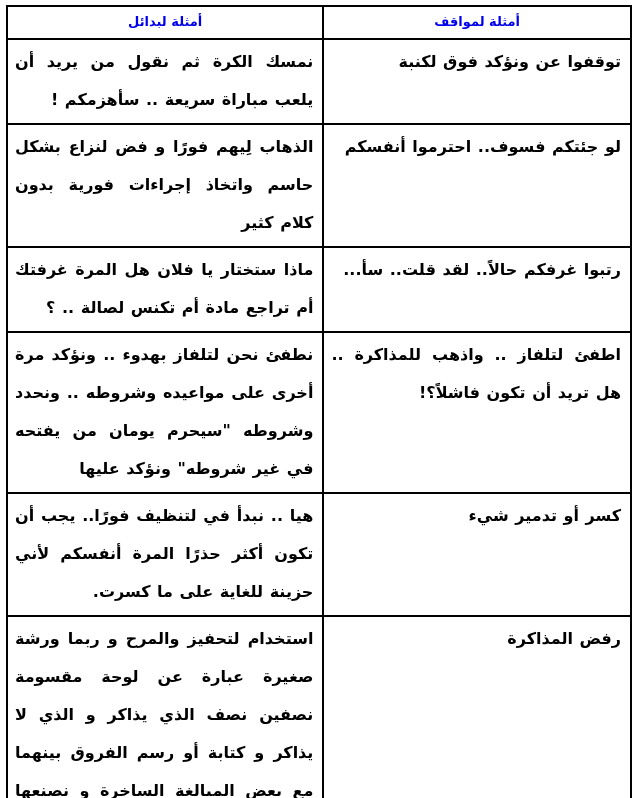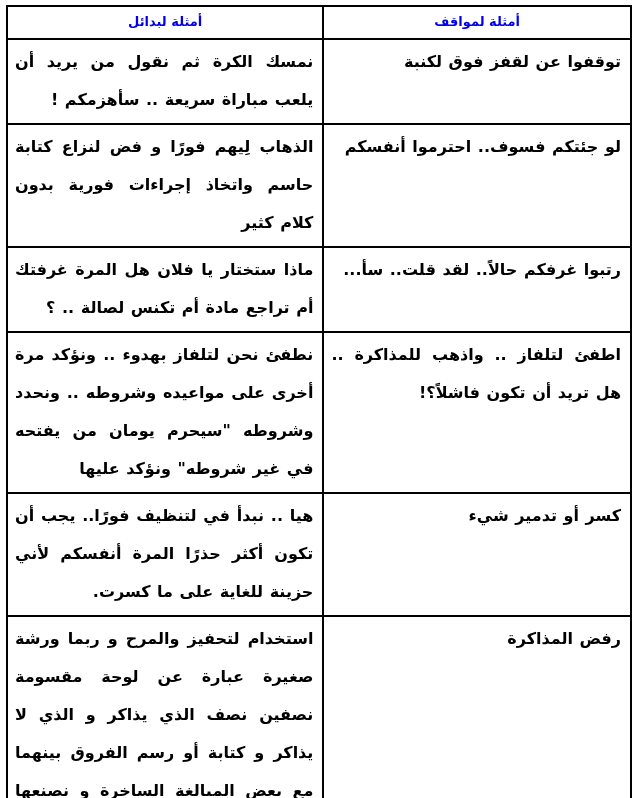--- a/index.html
+++ b/index.html
@@ -61,26 +61,26 @@
       <col class="col-alternative">
     </colgroup>
     <thead>
       <tr>
         <th class="col-header">أمثلة لمواقف</th>
         <th class="col-header">أمثلة لبدائل</th>
       </tr>
     </thead>
     <tbody>
       <tr>
-        <td class="cell" style="min-height:82px; height:82px;">توقفوا عن لقفز فوق لكنبة</td>
+        <td class="cell" style="min-height:82px; height:82px;">توقفوا عن ونؤكد فوق لكنبة</td>
         <td class="cell">نمسك الكرة ثم نقول من يريد أن يلعب مباراة سريعة .. سأهزمكم !</td>
       </tr>
       <tr>
         <td class="cell" style="min-height:120px; height:120px;border-radius:16px;">لو جئتكم فسوف.. احترموا أنفسكم</td>
-        <td class="cell">الذهاب لِيهم فورًا و فض لنزاع كتابة حاسم واتخاذ إجراءات فورية بدون كلام كثير</td>
+        <td class="cell">الذهاب لِيهم فورًا و فض لنزاع بشكل حاسم واتخاذ إجراءات فورية بدون كلام كثير</td>
       </tr>
       <tr>
         <td class="cell" style="min-height:86px; height:64px;">رتبوا غرفكم حالاً.. لقد قلت.. سأ...</td>
         <td class="cell">ماذا ستختار يا فلان هل المرة غرفتك أم تراجع مادة أم تكنس لصالة .. ؟</td>
       </tr>
       <tr>
         <td class="cell" style="min-height:152px; height:152px;">اطفئ لتلفاز .. واذهب للمذاكرة .. هل تريد أن تكون فاشلاً؟!</td>
         <td class="cell">نطفئ نحن لتلفاز بهدوء .. ونؤكد مرة أخرى على مواعيده وشروطه .. ونحدد وشروطه "سيحرم يومان من يفتحه في غير شروطه" ونؤكد عليها</td>
       </tr>
       <tr>

